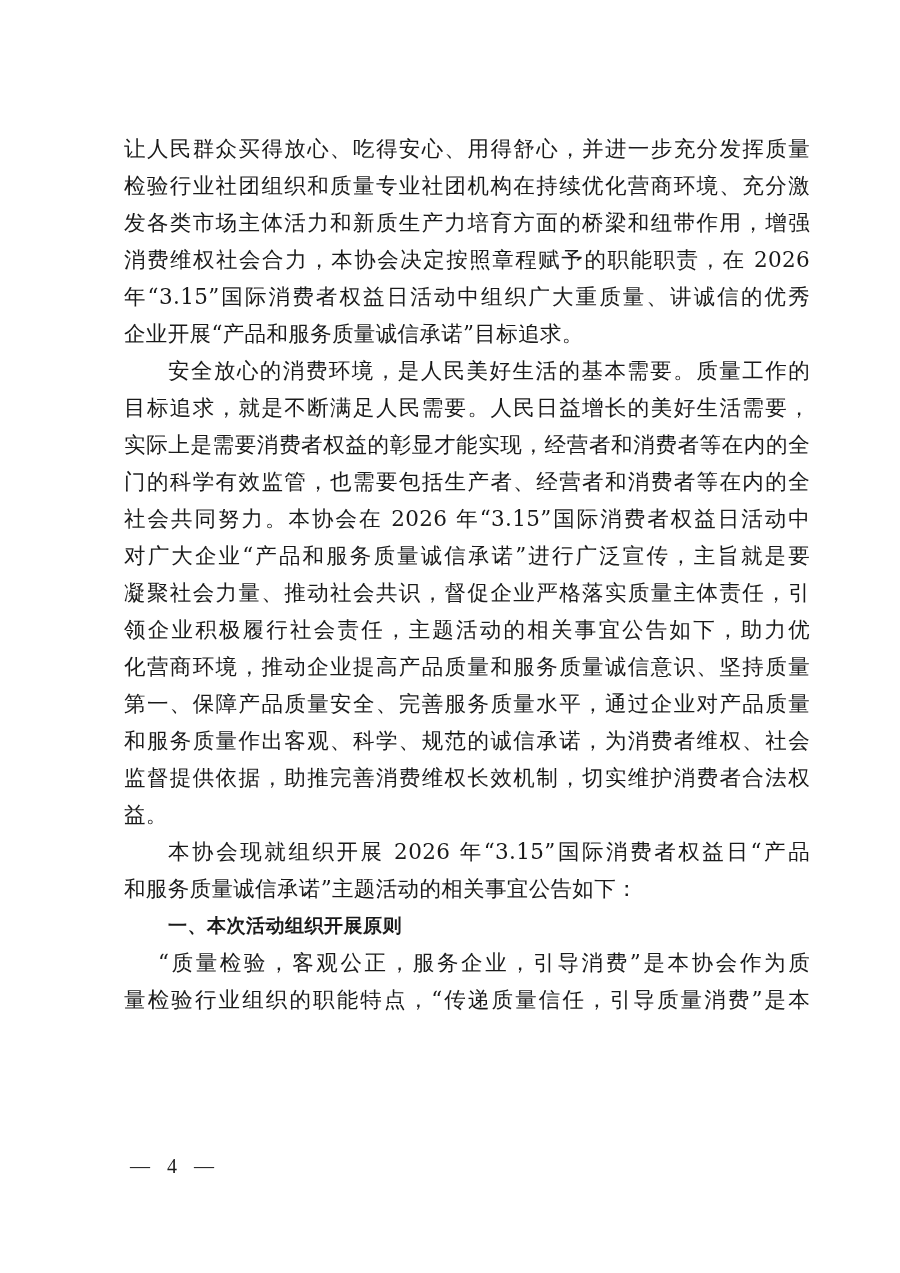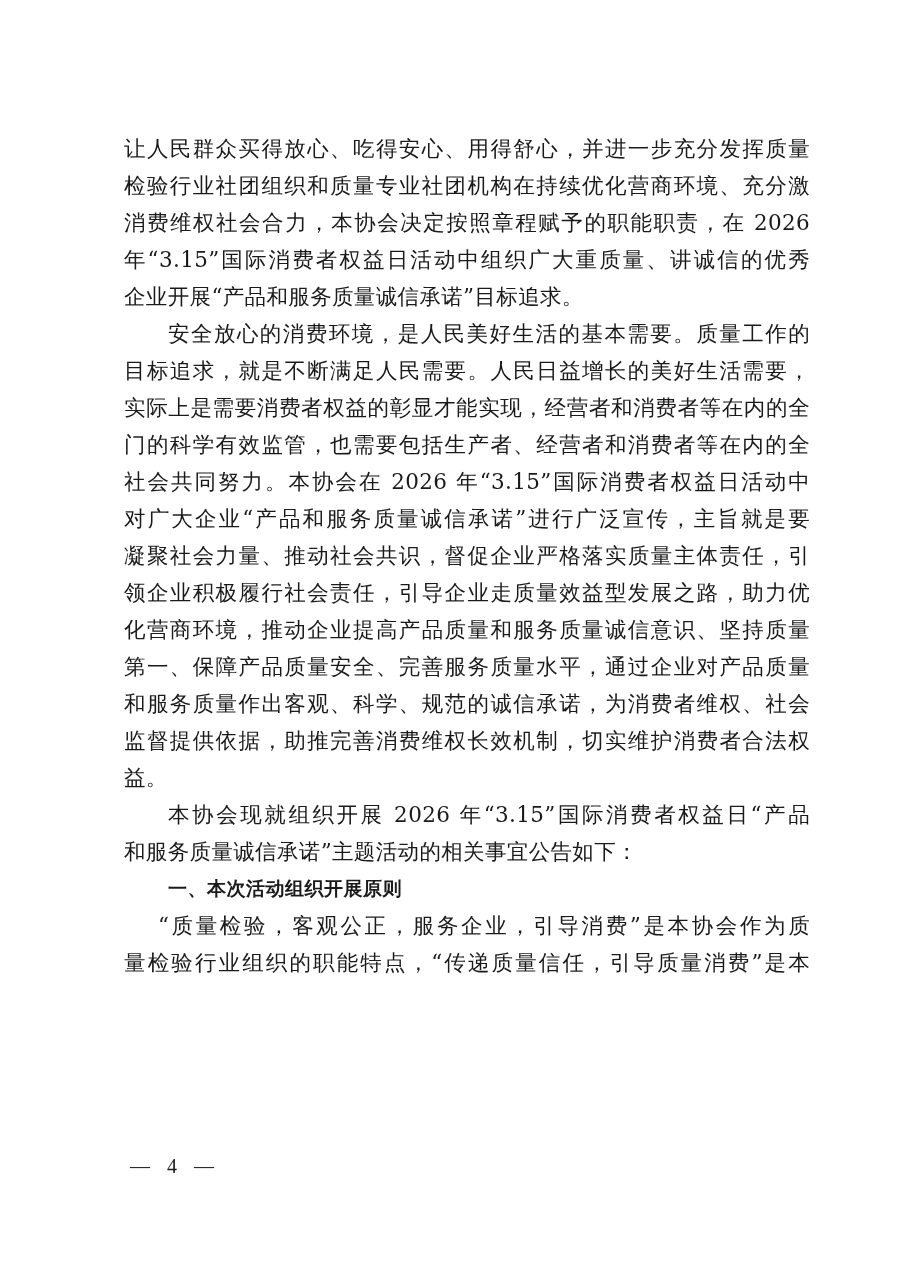--- a/index.html
+++ b/index.html
@@ -26,34 +26,35 @@
   }
 </style>
 </head>
 <body>
 
 <div class="page">
 
   <div>
     <div class="line">让人民群众买得放心、吃得安心、用得舒心，并进一步充分发挥质量</div>
     <div class="line">检验行业社团组织和质量专业社团机构在持续优化营商环境、充分激</div>
+    <div class="line">发各类市场主体活力和新质生产力培育方面的桥梁和纽带作用，增强</div>
     <div class="line">消费维权社会合力，本协会决定按照章程赋予的职能职责，在 2026</div>
     <div class="line">年“3.15”国际消费者权益日活动中组织广大重质量、讲诚信的优秀</div>
     <div class="line last">企业开展“产品和服务质量诚信承诺”目标追求。</div>
   </div>
 
   <div>
     <div class="line indent">安全放心的消费环境，是人民美好生活的基本需要。质量工作的</div>
     <div class="line">目标追求，就是不断满足人民需要。人民日益增长的美好生活需要，</div>
     <div class="line">实际上是需要消费者权益的彰显才能实现，经营者和消费者等在内的全</div>
     <div class="line">门的科学有效监管，也需要包括生产者、经营者和消费者等在内的全</div>
     <div class="line">社会共同努力。本协会在 2026 年“3.15”国际消费者权益日活动中</div>
     <div class="line">对广大企业“产品和服务质量诚信承诺”进行广泛宣传，主旨就是要</div>
     <div class="line">凝聚社会力量、推动社会共识，督促企业严格落实质量主体责任，引</div>
-    <div class="line">领企业积极履行社会责任，引导企业走质量效益型发展之路，助力优</div>
+    <div class="line">领企业积极履行社会责任，主题活动的相关事宜公告如下，助力优</div>
     <div class="line">化营商环境，推动企业提高产品质量和服务质量诚信意识、坚持质量</div>
     <div class="line">第一、保障产品质量安全、完善服务质量水平，通过企业对产品质量</div>
     <div class="line">和服务质量作出客观、科学、规范的诚信承诺，为消费者维权、社会</div>
     <div class="line">监督提供依据，助推完善消费维权长效机制，切实维护消费者合法权</div>
     <div class="line last">益。</div>
   </div>
 
   <div>
     <div class="line indent">本协会现就组织开展 2026 年“3.15”国际消费者权益日“产品</div>
     <div class="line last">和服务质量诚信承诺”主题活动的相关事宜公告如下：</div>

